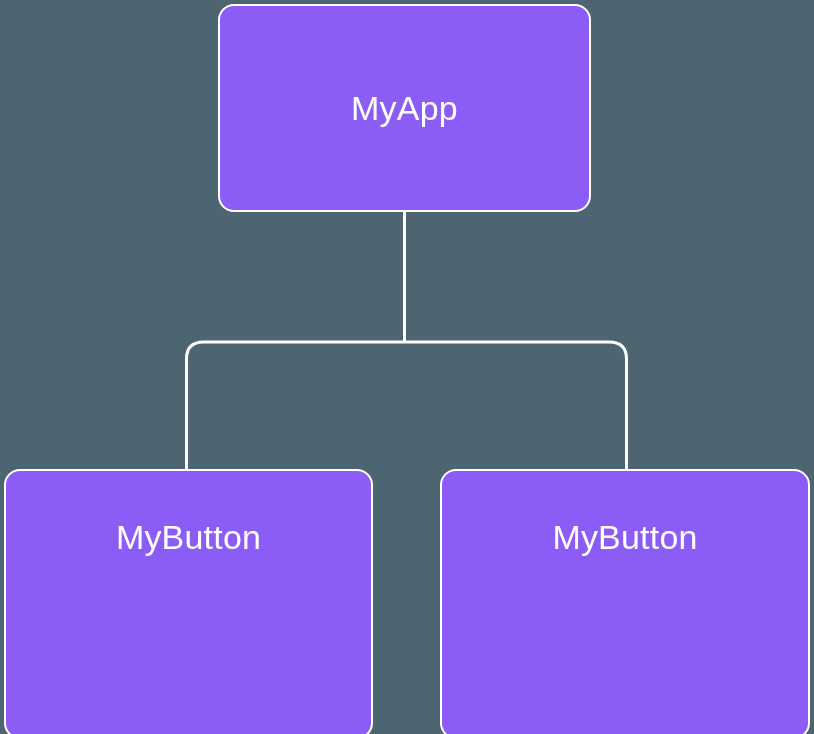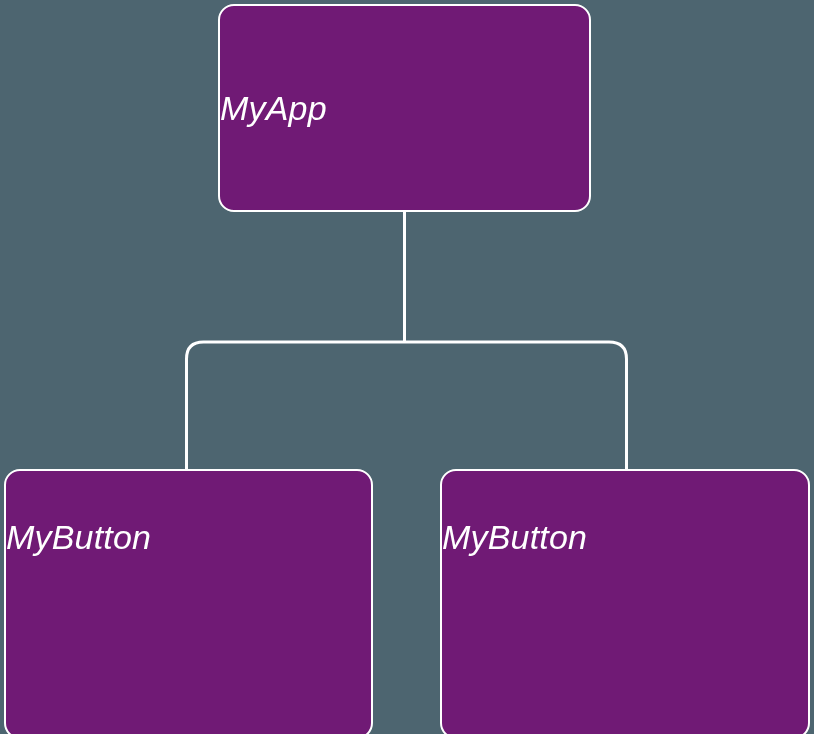--- a/index.html
+++ b/index.html
@@ -27,28 +27,27 @@
   .connector-layer {
     position: absolute;
     left: 0; top: 0;
     width: 814px; height: 734px;
     pointer-events: none;
   }
 
   
   .node-card {
     position: absolute;
-    background: #701a75;
+    background: #8b5cf6;
     border: 2px solid #ffffff;
     border-radius: 16px;
     box-sizing: border-box;
     display: flex;
     flex-direction: column;
-    align-items: flex-start;
-    font-style: italic;
+    align-items: center;
   }
   .node-title {
     color: #ffffff;
     font-size: 34px;
     font-weight: 400;
     letter-spacing: 0.2px;
     line-height: 1;
     white-space: nowrap;
   }
 

